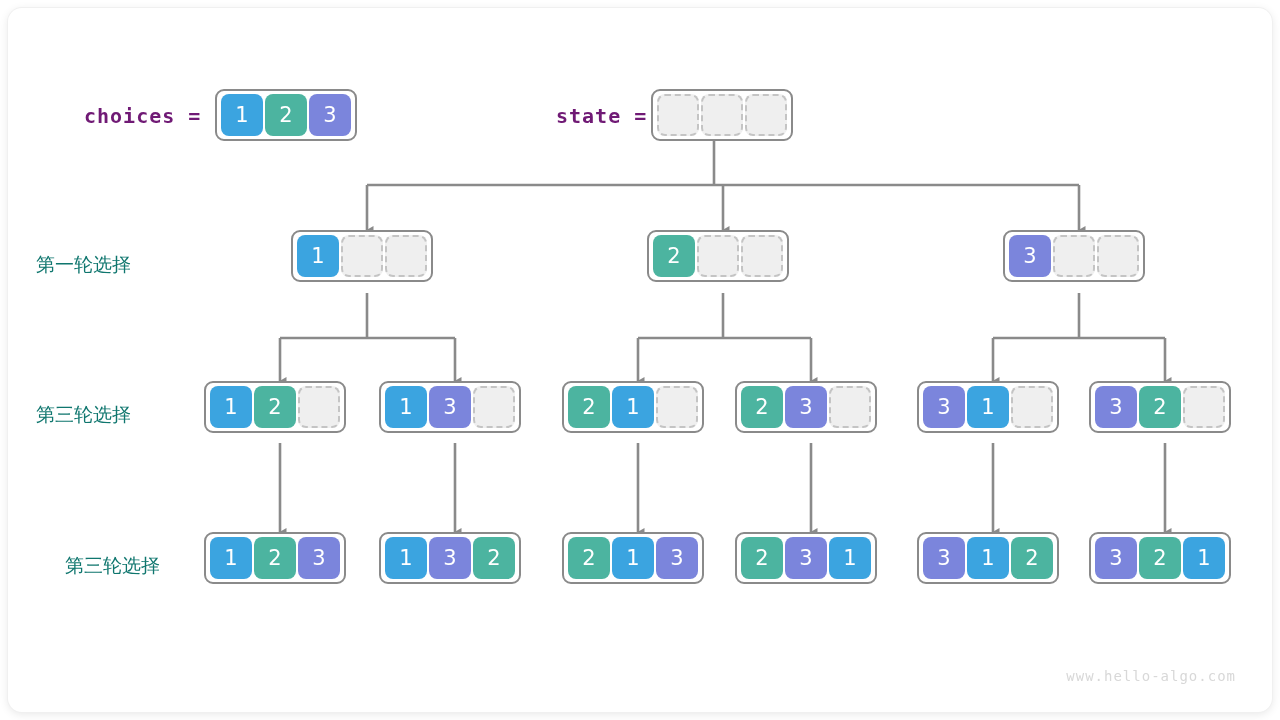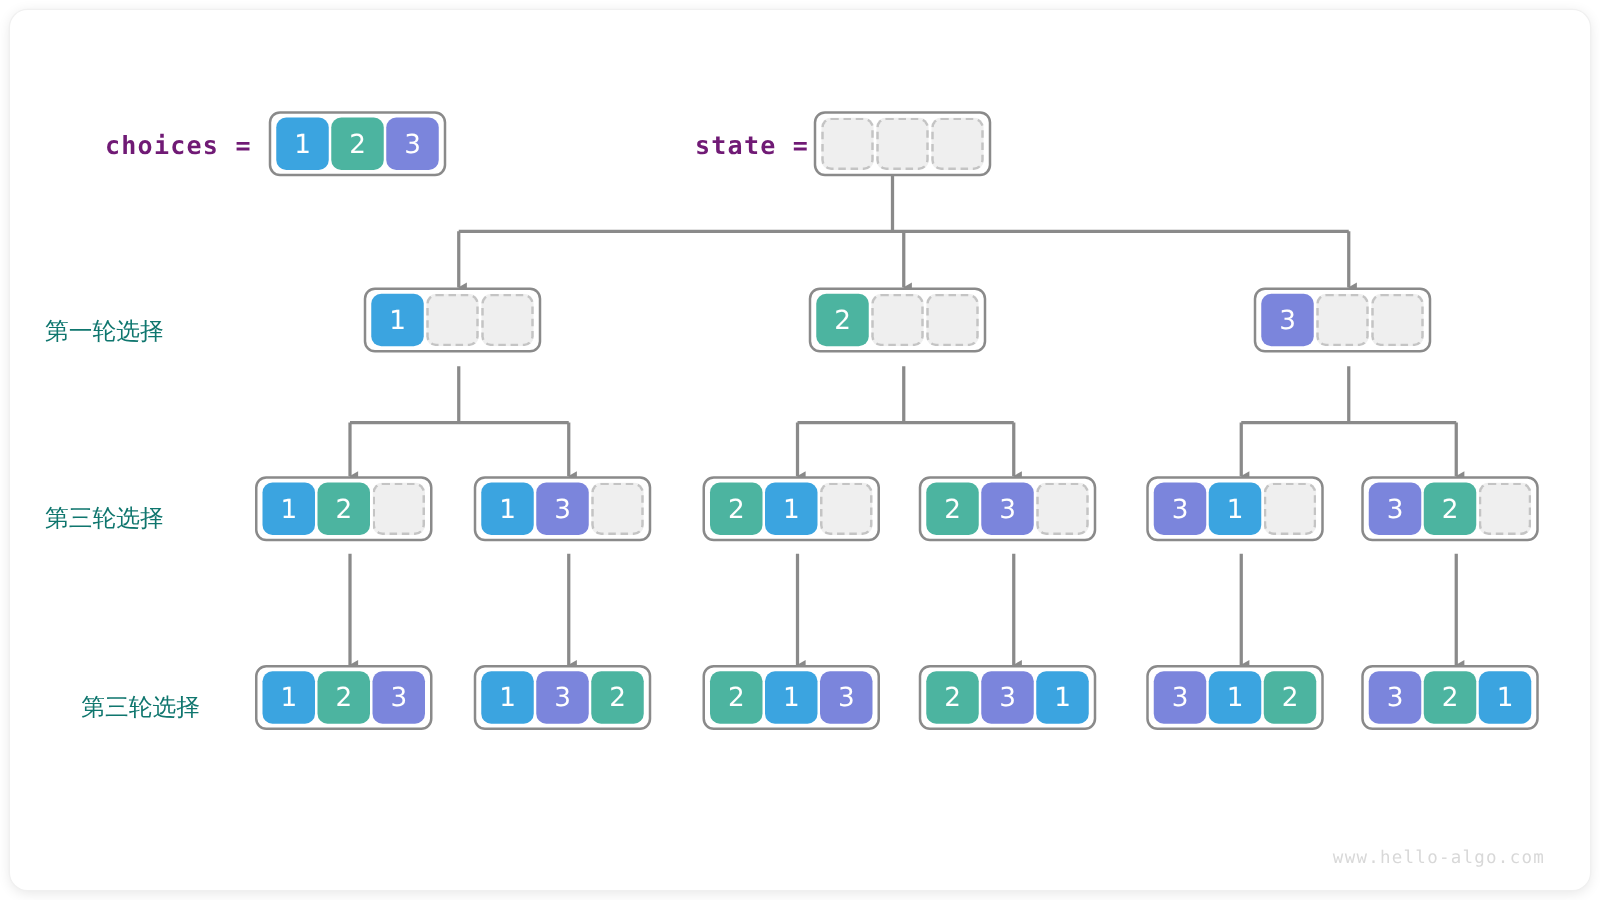--- a/index.html
+++ b/index.html
@@ -61,21 +61,21 @@
     border:2px dashed #c4c4c4;
     color:transparent;
   }
   .cell.v1{background:#3ba4e0;}
   .cell.v2{background:#4cb4a0;}
   .cell.v3{background:#7b85dc;}
 
   
   #watermark{
     position:absolute;
-    right:36px;bottom:18px;
+    right:36px;bottom:28px;
     font-family:"DejaVu Sans Mono","Liberation Mono",monospace;
     font-size:14px;
     color:#d8d8d8;
     letter-spacing:1px;
   }
 </style>
 </head>
 <body>
 
 <div id="card">

